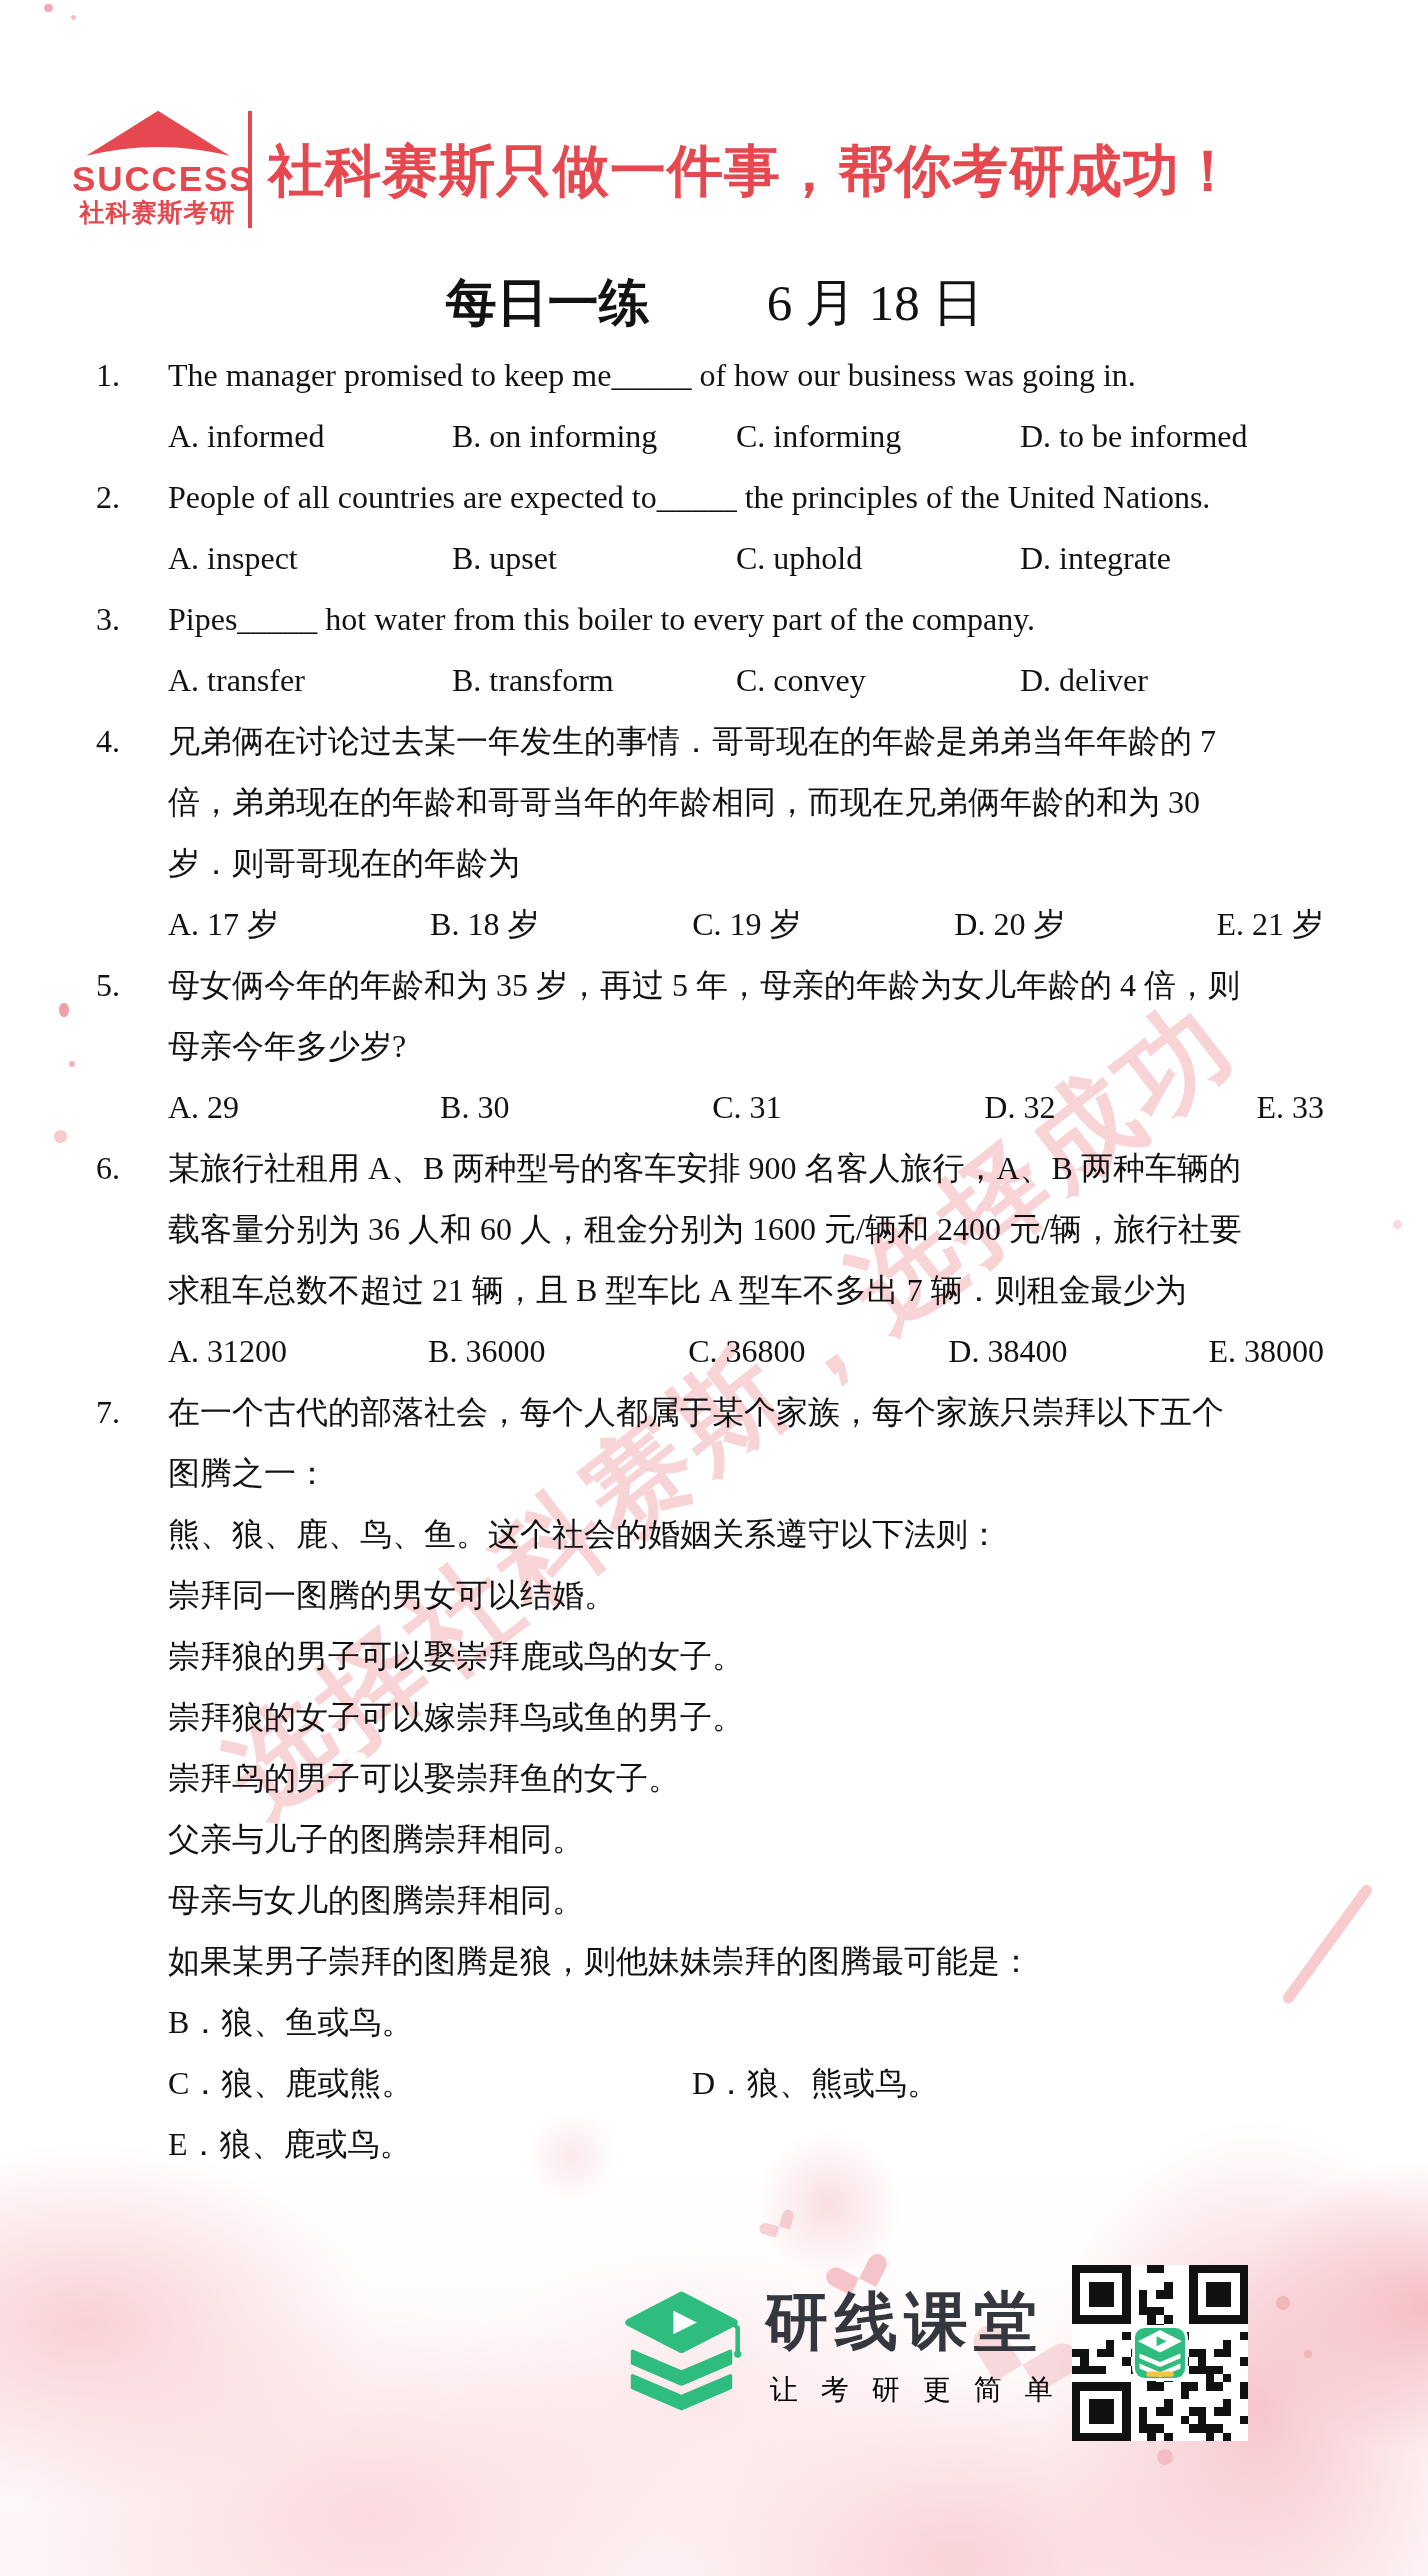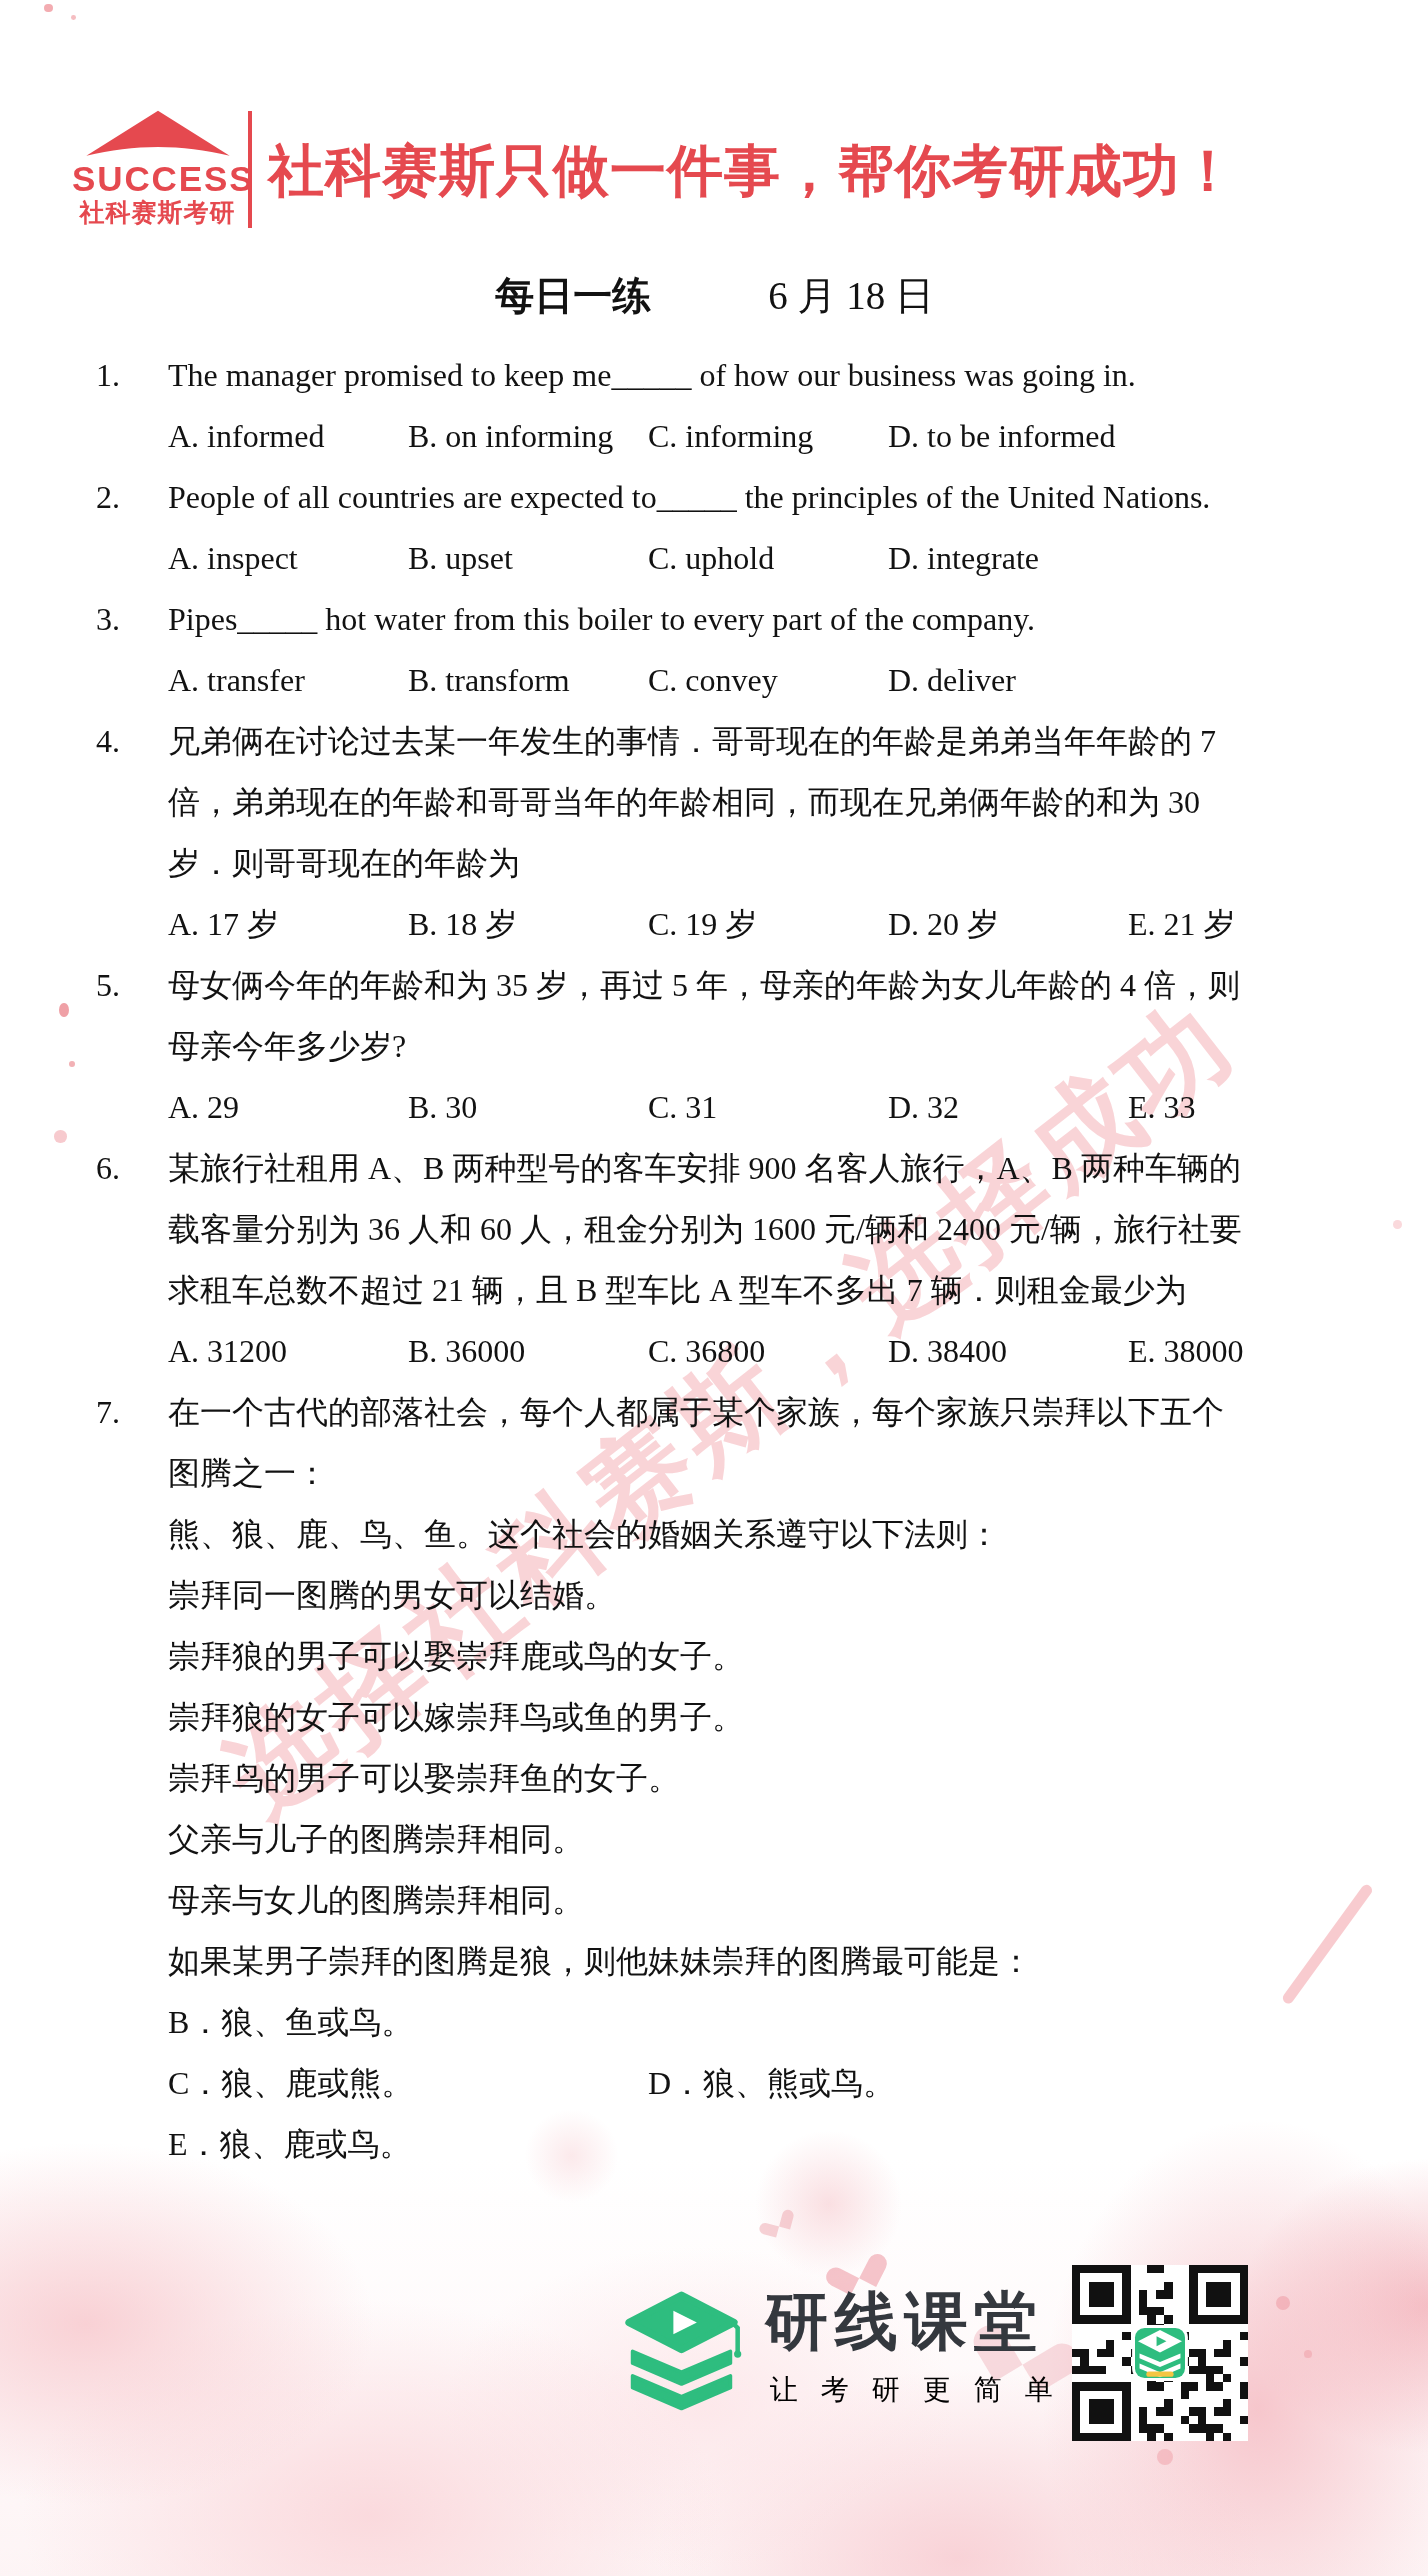--- a/index.html
+++ b/index.html
@@ -53,29 +53,29 @@
     font-size:25px;line-height:1.1;margin-top:1px;letter-spacing:1px;
   }
   .hdr-divider{position:absolute;left:176px;top:3.8px;width:3.8px;height:117px;background:var(--accent,#e5494f);}
   .slogan{
     position:absolute;left:196px;top:27px;
     font-family:"Liberation Sans","DejaVu Sans",sans-serif;font-weight:900;
     font-size:56px;letter-spacing:1px;color:var(--accent,#e5494f);white-space:nowrap;
   }
   
   .title{position:absolute;left:0;top:269px;width:100%;z-index:2;
-    display:flex;justify-content:center;gap:117px;font-size:39px;}
+    display:flex;justify-content:center;gap:117px;font-size:51px;}
   .title .t-left{font-weight:bold;}
   
   .questions{position:absolute;left:96px;top:345px;width:1228px;z-index:1;}
   .question{display:flex;align-items:flex-start;}
   .qnum{flex:none;width:72px;font-size:32px;line-height:61px;}
   .qbody{flex:1;min-width:0;}
   .qline{font-size:32px;line-height:61px;white-space:nowrap;}
-  .options{display:flex;font-size:32px;line-height:61px;}
+  .options{display:flex;font-size:32px;line-height:61px;gap:44px;}
   .opt{white-space:nowrap;}
   .options.c4 .opt,.options.c5 .opt{width:240px;}
   .options.c2 .opt{width:480px;}
   .options .opt:last-child{width:auto;font-family:Liberation Serif, serif;}
   
   .footer{position:absolute;left:621px;top:2288px;z-index:2;display:flex;align-items:flex-start;}
   .brand-icon{flex:none;}
   .brand-text{margin-left:23px;}
   .brand-name{
     font-size:63px;font-weight:bold;color:#34383e;letter-spacing:6.7px;line-height:1.1;

